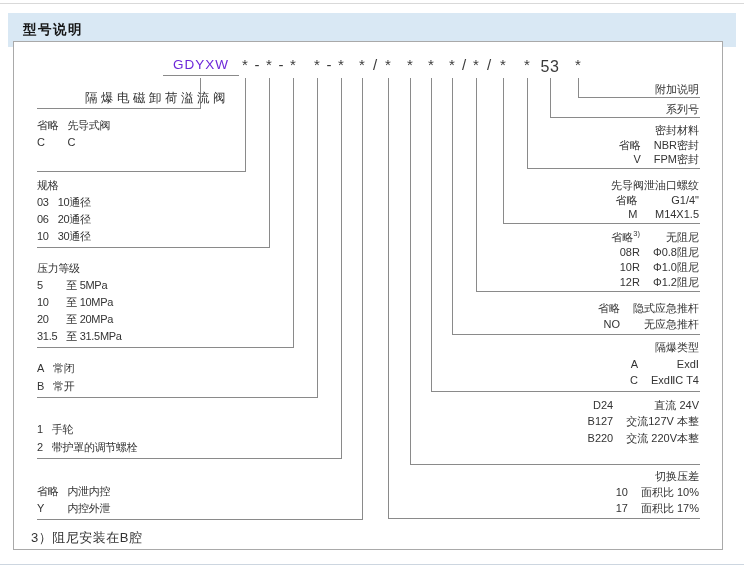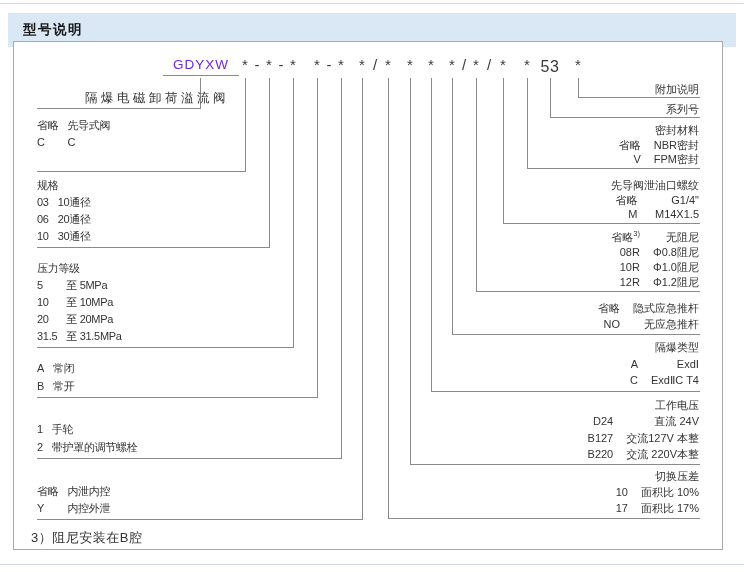--- a/index.html
+++ b/index.html
@@ -169,21 +169,20 @@
         <span class="gd">无应急推杆</span>
       </div>
       <div class="group right" style="top: 341px; grid-auto-rows: 16.6667px;">
         <span class="gh">隔爆类型</span>
         <span class="gc">A</span>
         <span class="gd">ExdⅠ</span>
         <span class="gc">C</span>
         <span class="gd">ExdⅡC T4</span>
       </div>
       <div class="group right" style="top: 399px; grid-auto-rows: 16.25px;">
-        <span class="gh">工作电压</span>
         <span class="gc">D24</span>
         <span class="gd">直流 24V</span>
         <span class="gc">B127</span>
         <span class="gd">交流127V 本整</span>
         <span class="gc">B220</span>
         <span class="gd">交流 220V本整</span>
       </div>
       <div class="group right" style="top: 470px; grid-auto-rows: 16px;">
         <span class="gh">切换压差</span>
         <span class="gc">10</span>

